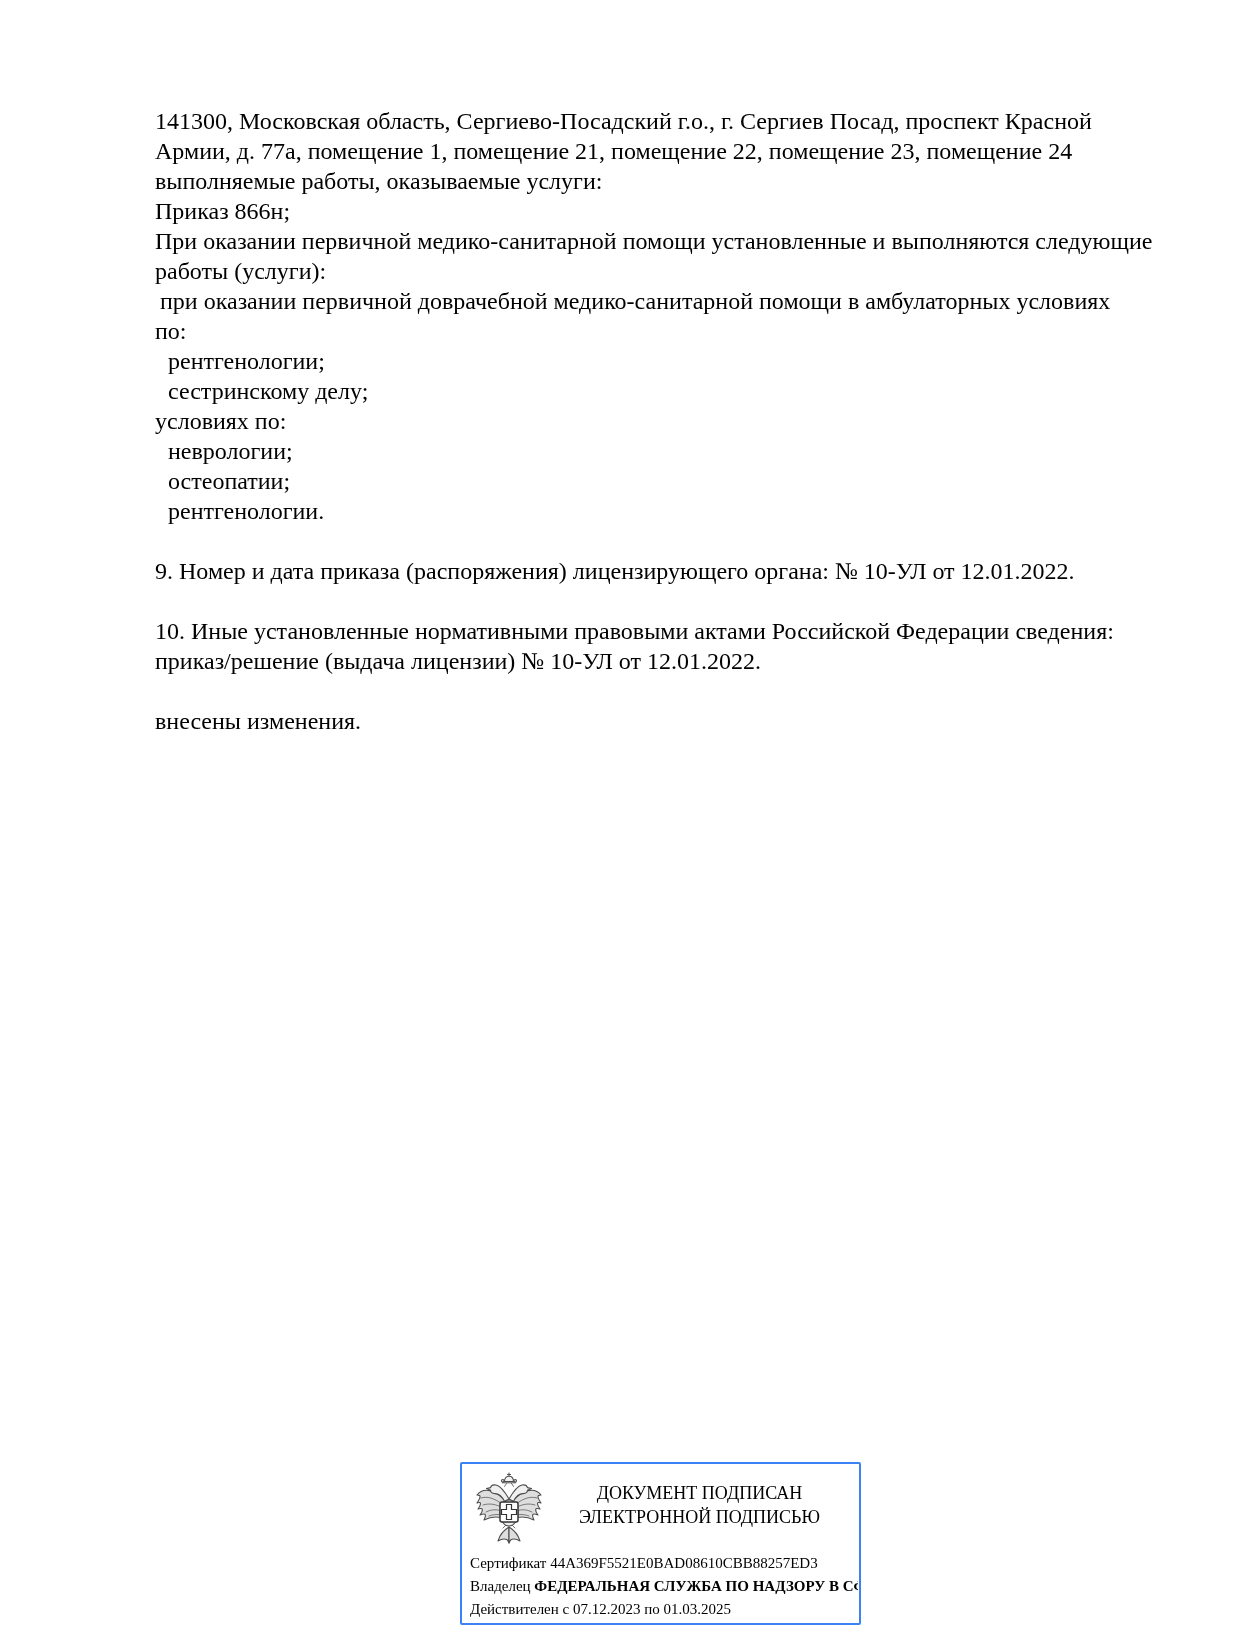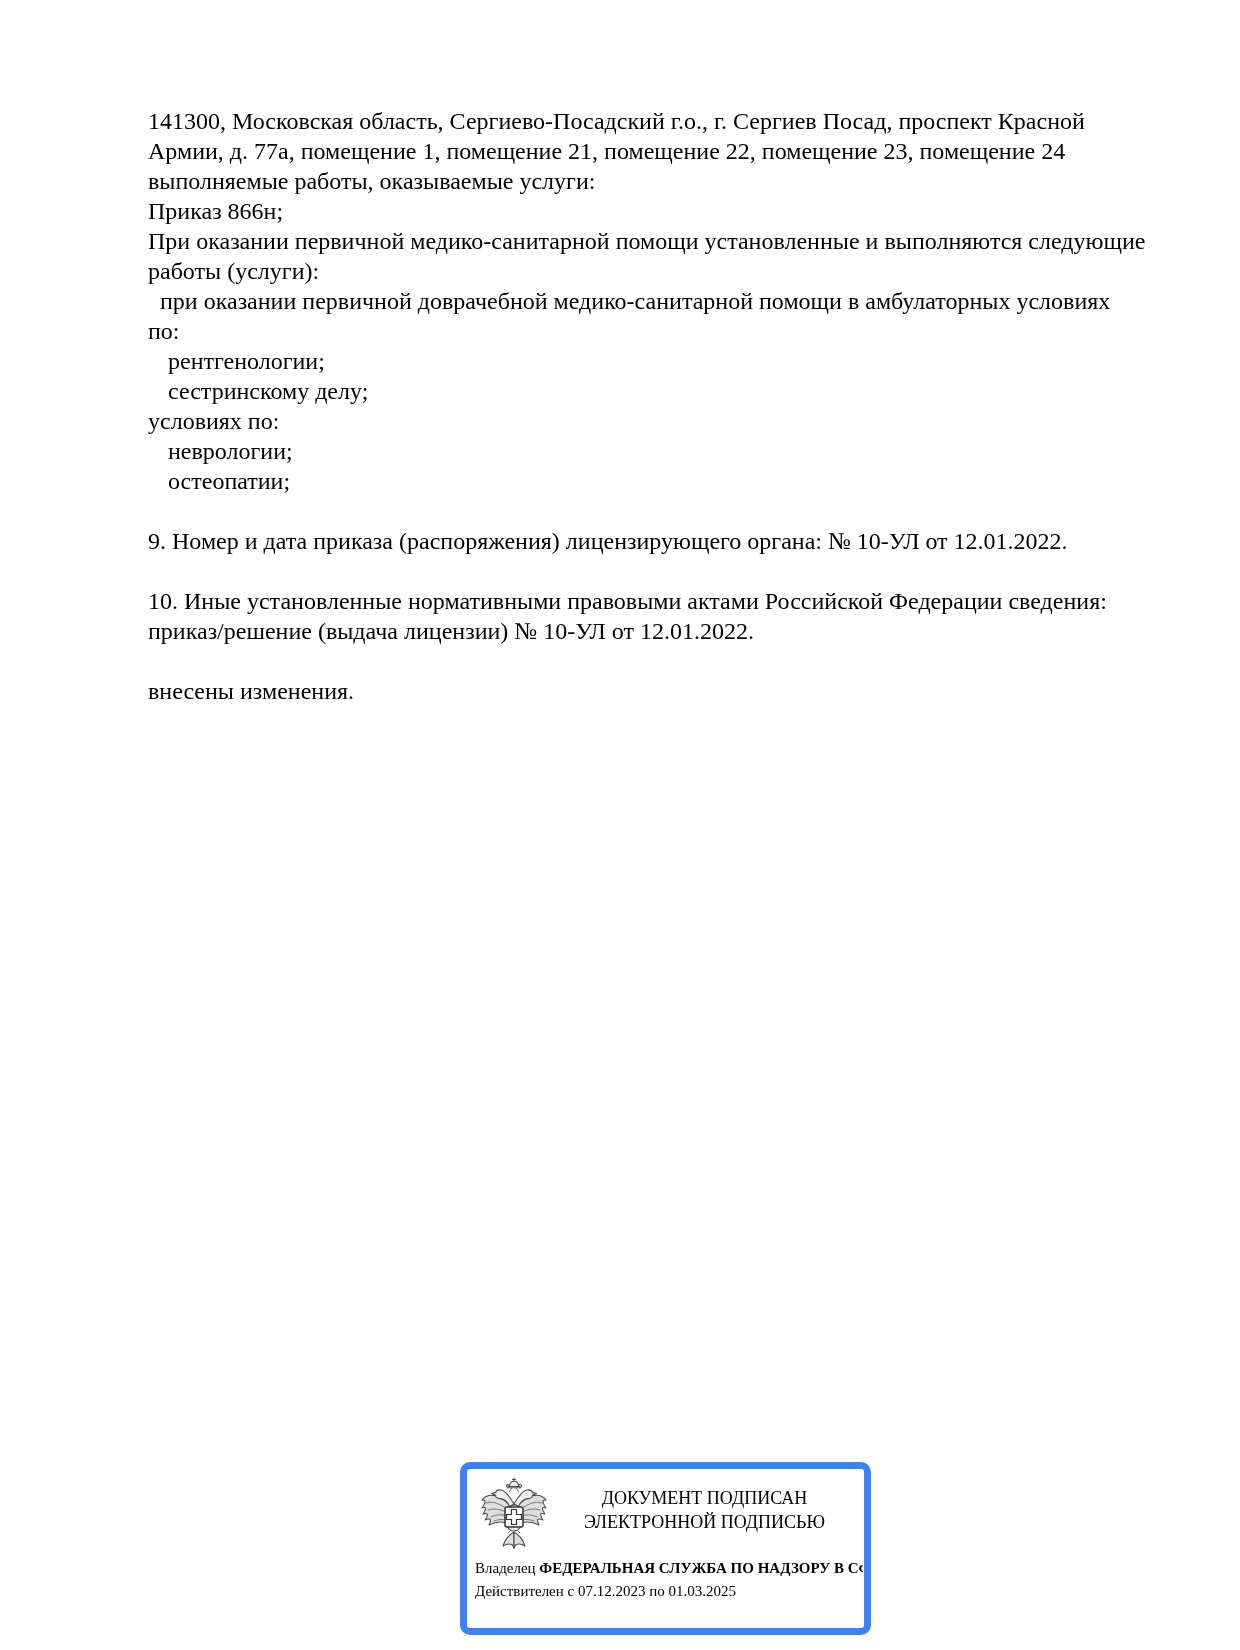--- a/index.html
+++ b/index.html
@@ -5,27 +5,27 @@
   html,body{margin:0;padding:0;background:#ffffff;}
   .page{
     position:relative;width:1240px;height:1650px;background:#ffffff;
     font-family:"Liberation Serif", serif;color:#000000;overflow:hidden;
   }
   .doc-text{
     position:absolute;left:148px;top:106px;width:1030px;
     font-size:24px;line-height:30px;
   }
   .line{white-space:pre;height:30px;overflow:visible;}
-  .ind0{padding-left:0;}
+  .ind0{padding-left:0;margin-left:7px;}
   .ind1{padding-left:12px;}
   .ind2{padding-left:20px;}
 
   .stamp{
     position:absolute;left:460px;top:1462px;width:397px;height:159px;
-    border:7px solid #3b82f6;border-radius:10px;background:#ffffff;overflow:hidden;
+    border:2px solid #3b82f6;border-radius:2px;background:#ffffff;overflow:hidden;
   }
   .emblem{position:absolute;left:12px;top:8px;width:70px;height:77px;}
   .stamp-title{
     position:absolute;left:95px;top:17px;width:285px;text-align:center;
     font-size:18px;line-height:24px;
   }
   .stamp-lines{
     position:absolute;left:8px;top:88px;width:388px;
     font-size:15px;line-height:23px;white-space:nowrap;overflow:hidden;
   }
@@ -44,20 +44,21 @@
       <div class="line ind0">Приказ 866н;</div>
       <div class="line ind0">При оказании первичной медико-санитарной помощи установленные и выполняются следующие</div>
       <div class="line ind0">работы (услуги):</div>
       <div class="line ind1">при оказании первичной доврачебной медико-санитарной помощи в амбулаторных условиях</div>
       <div class="line ind0">по:</div>
       <div class="line ind2">рентгенологии;</div>
       <div class="line ind2">сестринскому делу;</div>
       <div class="line ind0">условиях по:</div>
       <div class="line ind2">неврологии;</div>
       <div class="line ind2">остеопатии;</div>
+      <div class="line ind2">рентгенологии.</div>
       <div class="line ind0"></div>
       <div class="line ind0">9. Номер и дата приказа (распоряжения) лицензирующего органа: № 10-УЛ от 12.01.2022.</div>
       <div class="line ind0"></div>
       <div class="line ind0">10. Иные установленные нормативными правовыми актами Российской Федерации сведения:</div>
       <div class="line ind0">приказ/решение (выдача лицензии) № 10-УЛ от 12.01.2022.</div>
       <div class="line ind0"></div>
       <div class="line ind0">внесены изменения.</div>
     </div>
 
   <div class="stamp">
@@ -86,18 +87,19 @@
       <rect x="26" y="30" width="18" height="20" rx="2" fill="#ffffff" stroke="#333333" stroke-width="1.5"></rect>
       <path d="M32.5 32.5 h5 v5 h5 v5 h-5 v5 h-5 v-5 h-5 v-5 h5 z" fill="#ffffff" stroke="#333333" stroke-width="1.2"></path>
     </svg>
 
     <div class="stamp-title">
       <div>ДОКУМЕНТ ПОДПИСАН</div>
       <div>ЭЛЕКТРОННОЙ ПОДПИСЬЮ</div>
     </div>
 
     <div class="stamp-lines">
+      <div class="stamp-line"><span>Сертификат</span> <span>44A369F5521E0BAD08610CBB88257ED3</span></div>
       <div class="stamp-line"><span>Владелец</span> <span class="owner-name">ФЕДЕРАЛЬНАЯ СЛУЖБА ПО НАДЗОРУ В СФ</span></div>
       <div class="stamp-line"><span>Действителен</span> <span>с 07.12.2023 по 01.03.2025</span></div>
     </div>
   </div>
 
 </div>
 
 </body></html>

